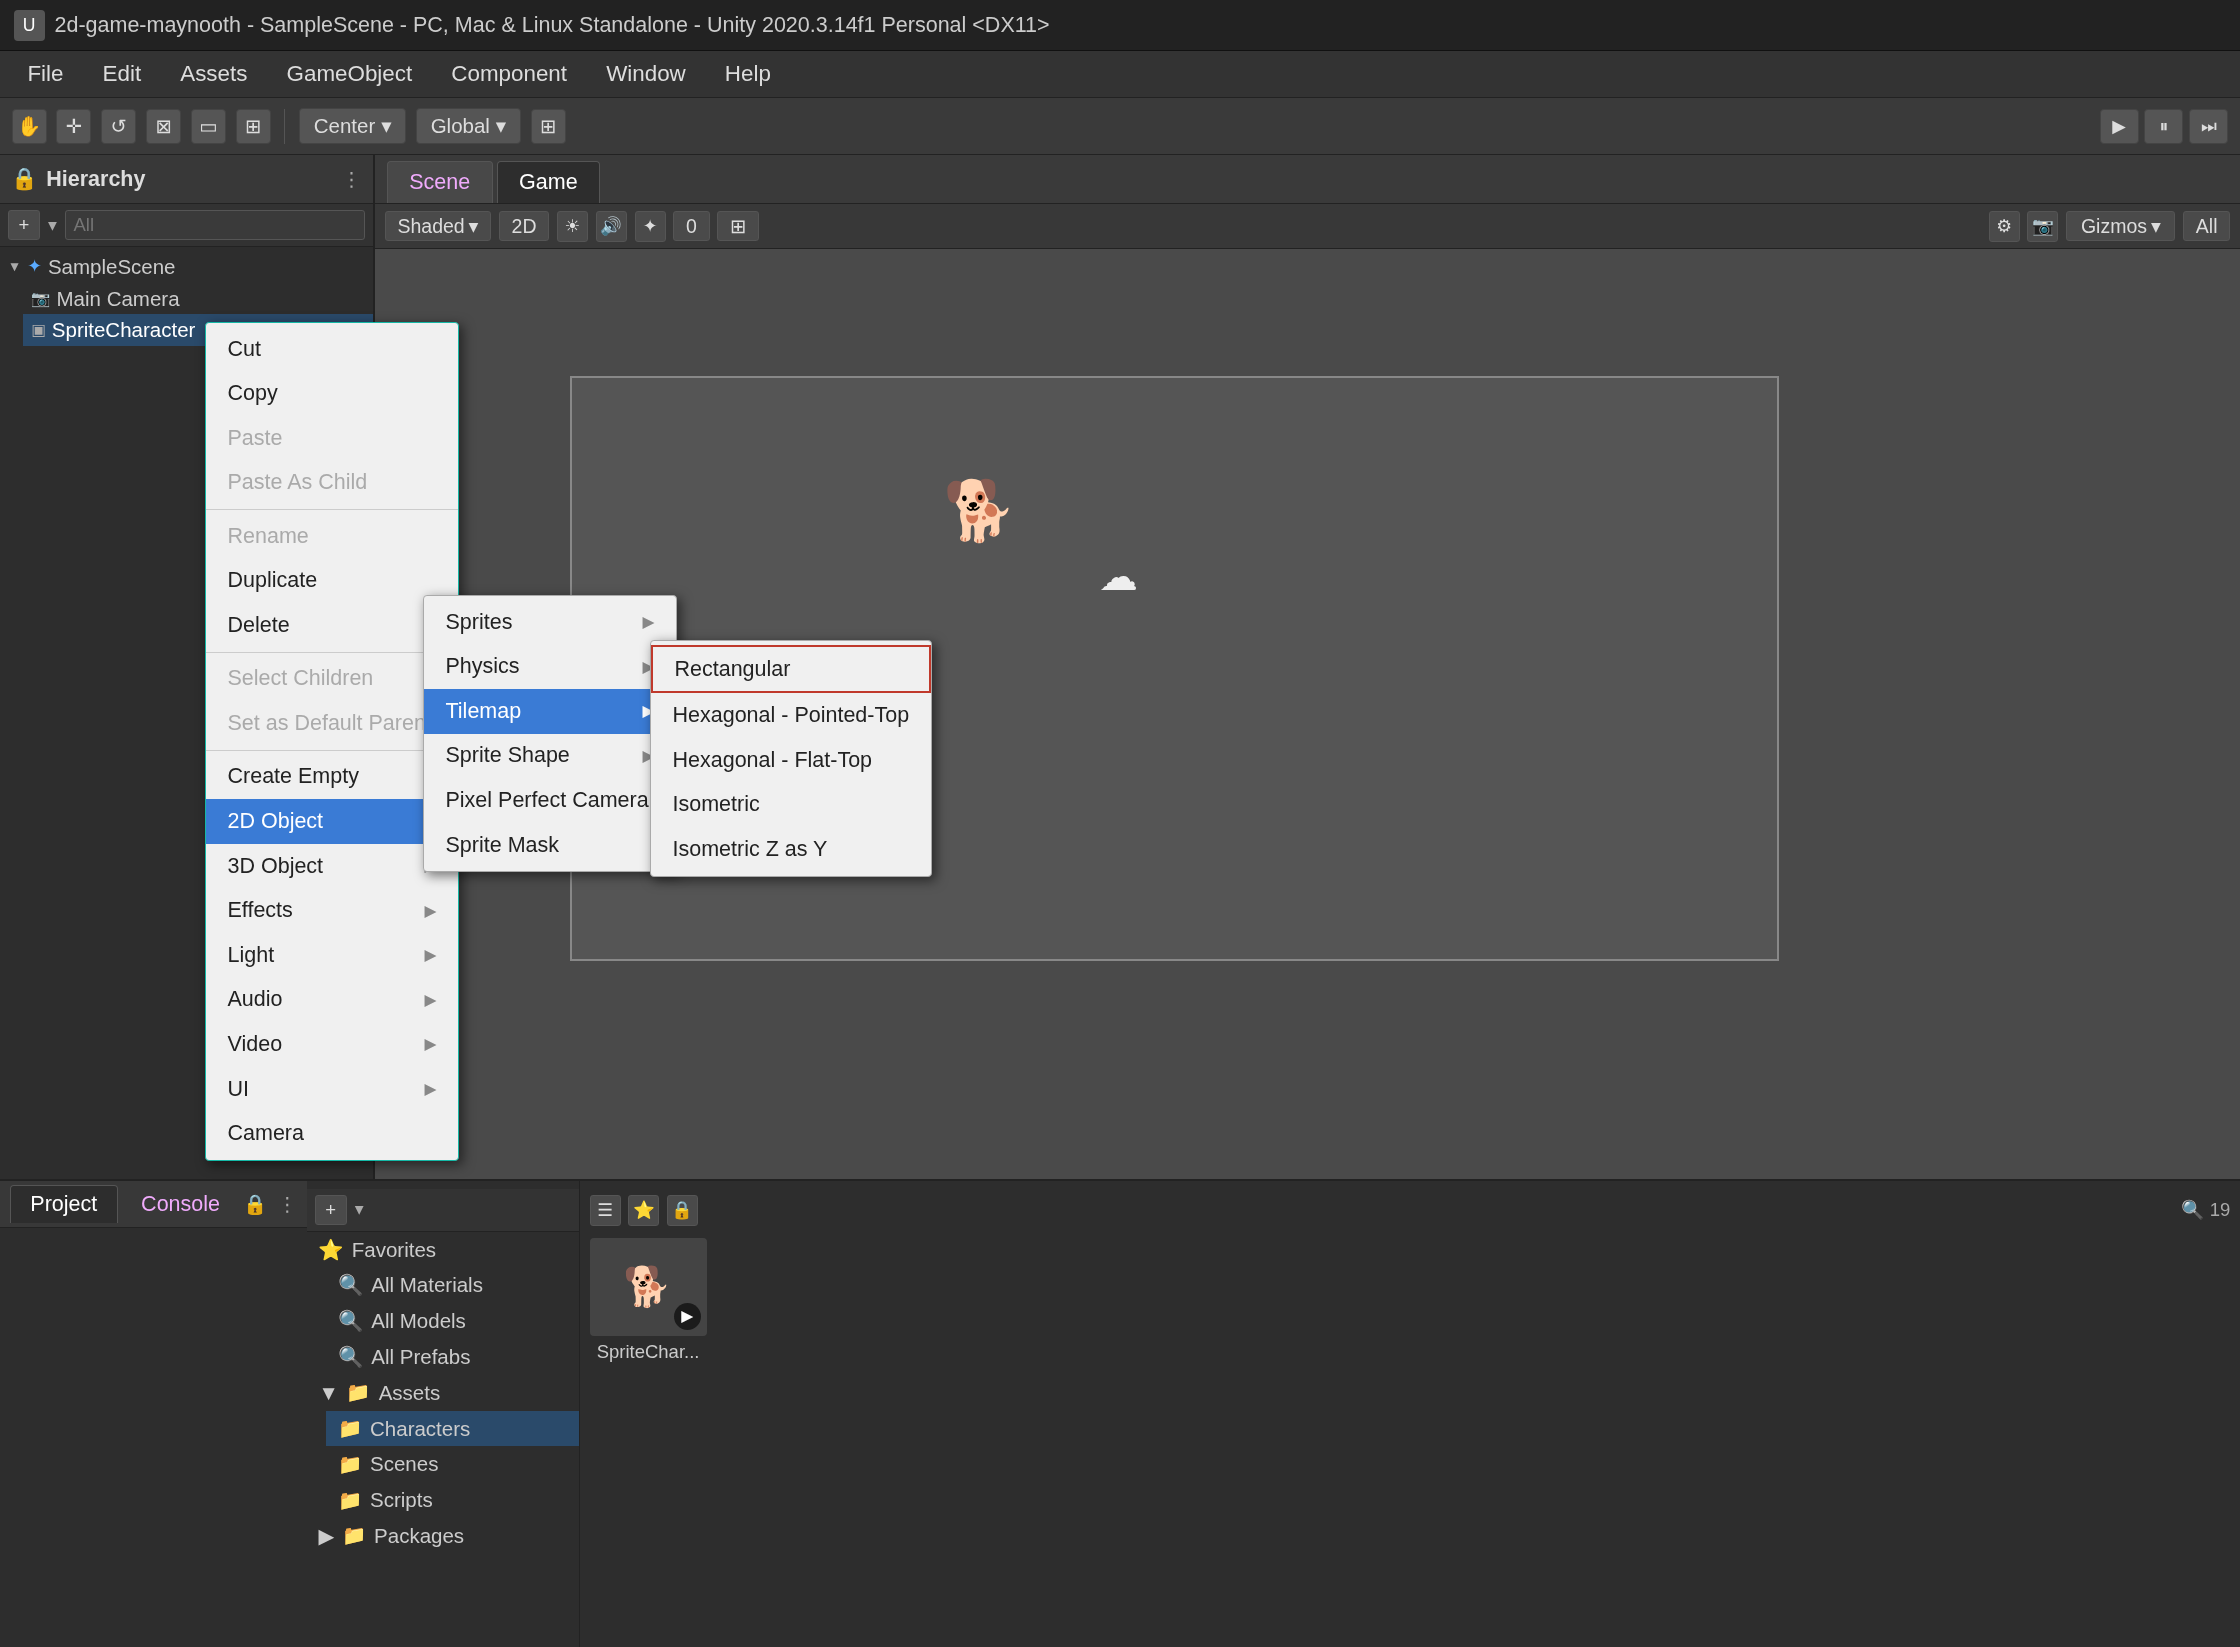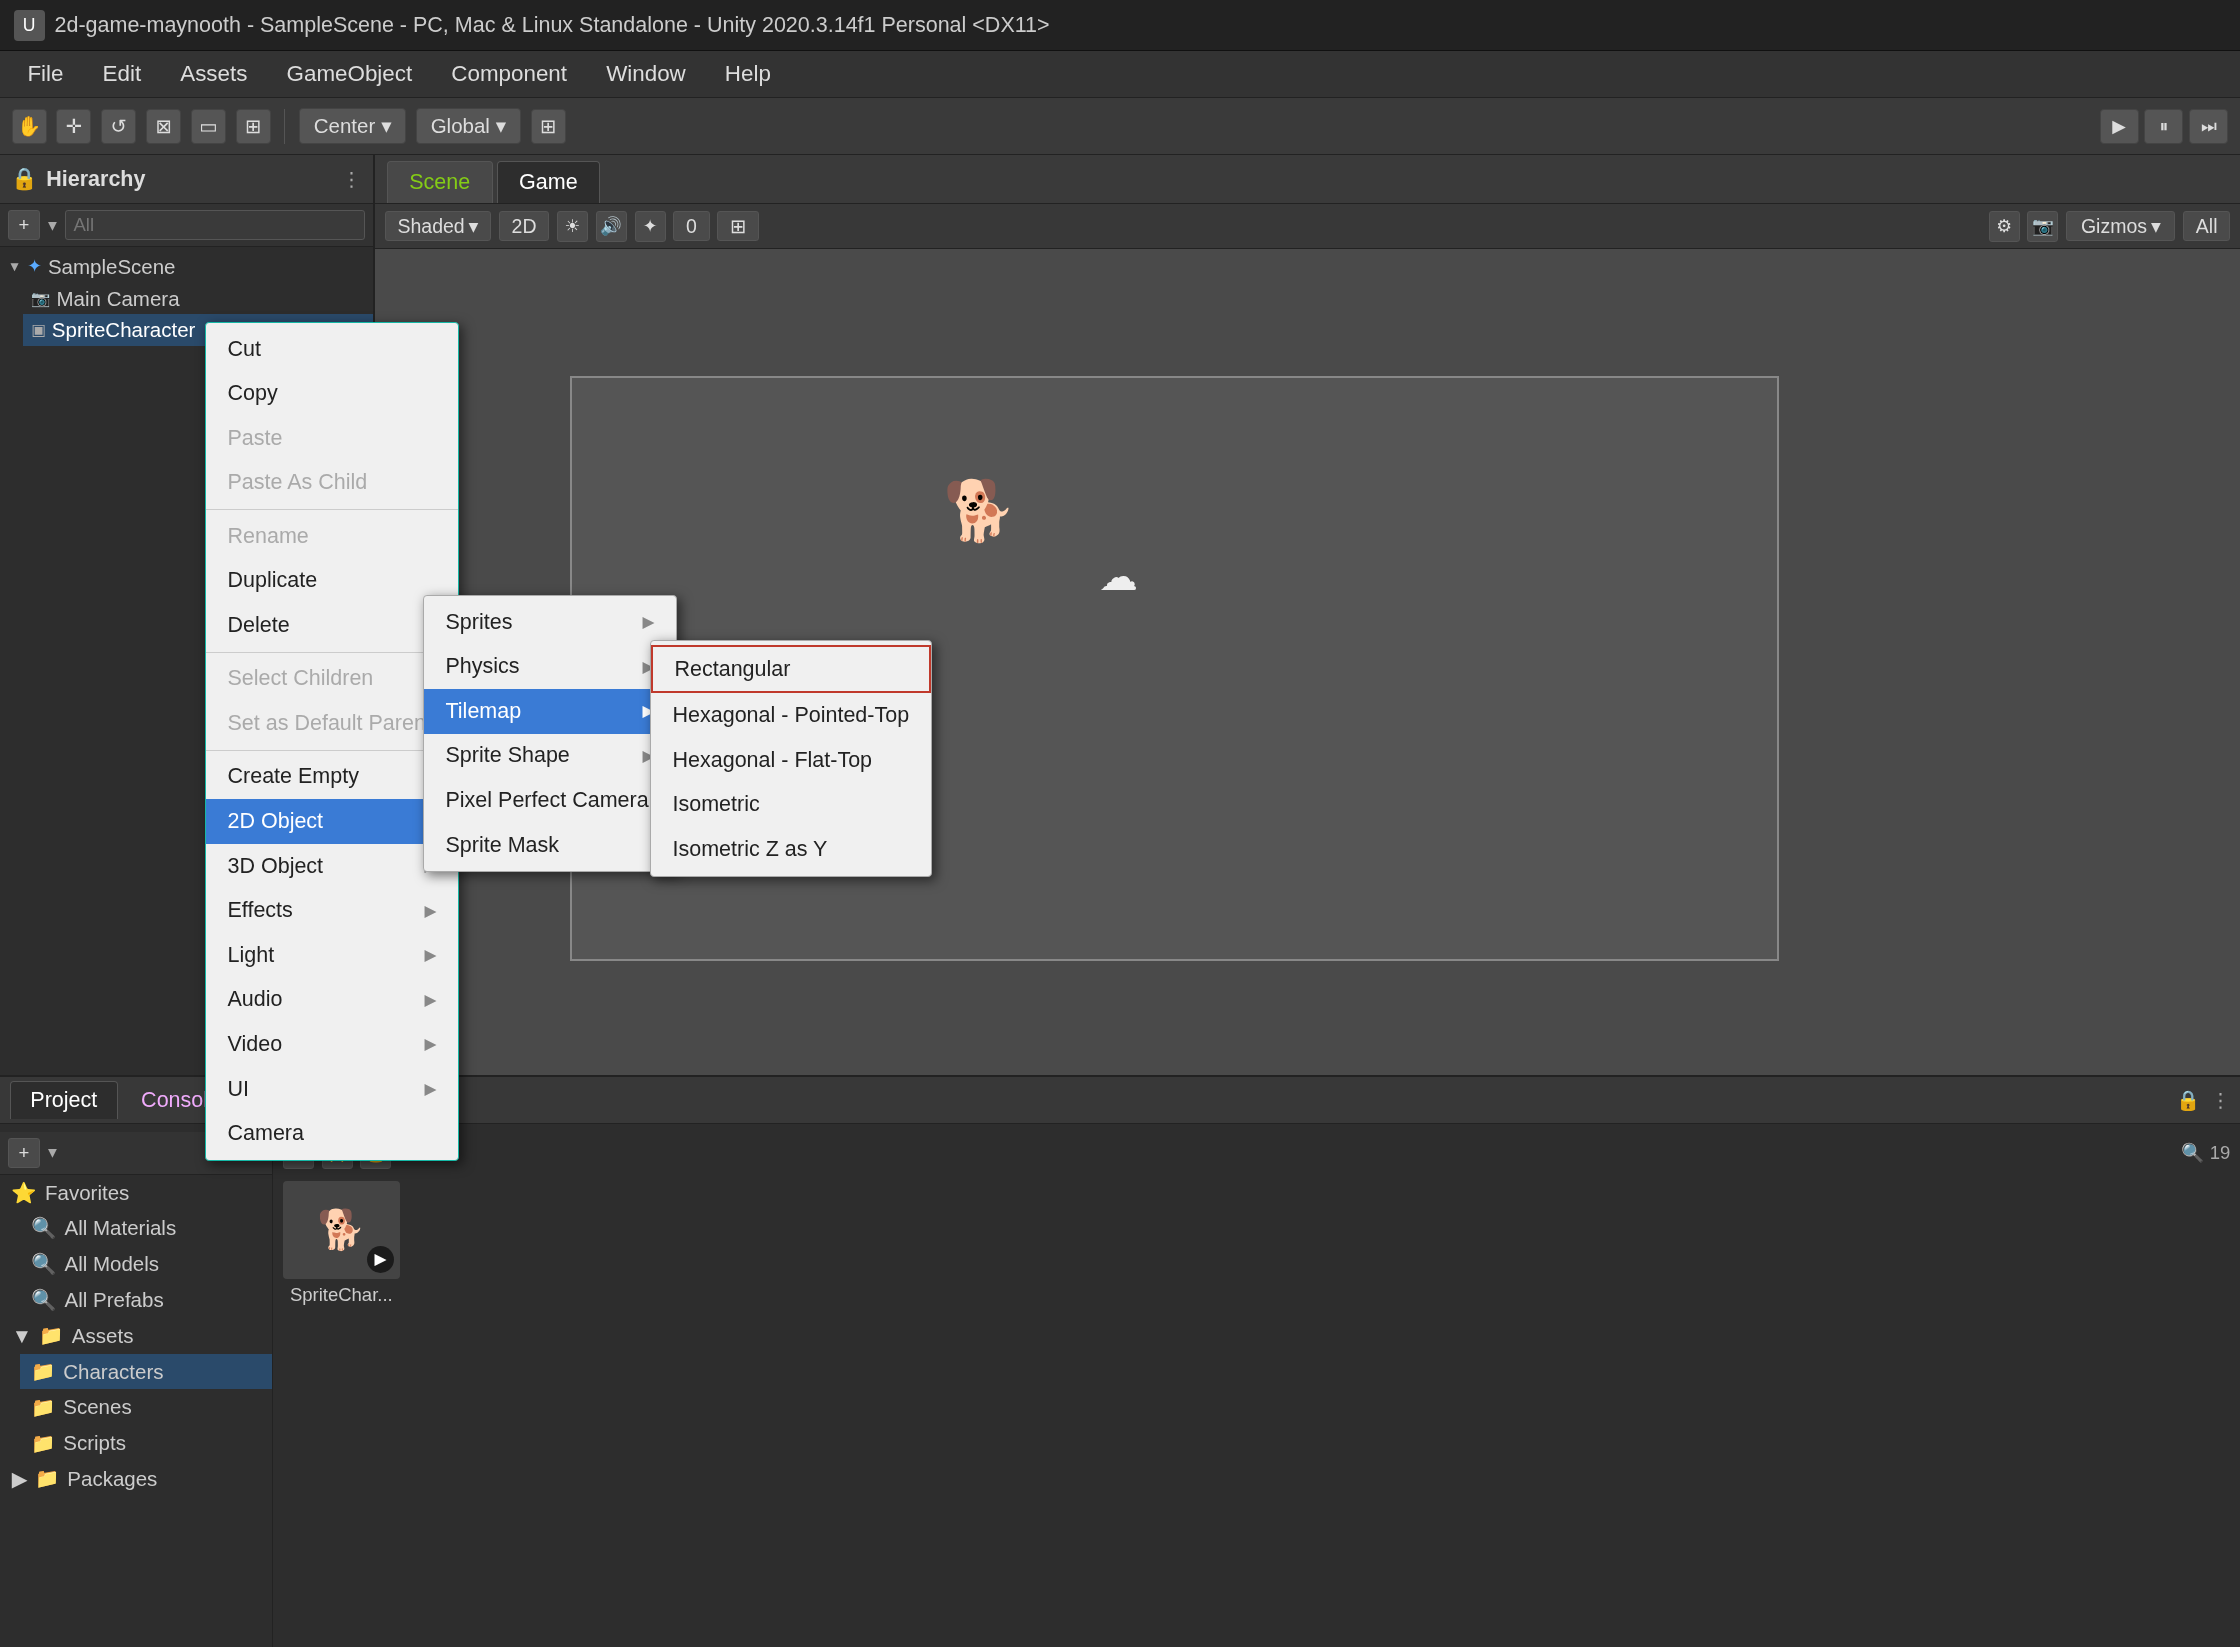--- a/index.html
+++ b/index.html
@@ -179,21 +179,21 @@
       background: #3a3a3a;
       height: 49px;
       display: flex;
       align-items: flex-end;
       padding: 0 11.7px;
       border-bottom: 1px solid #222;
     }
     .scene-tab {
       padding: 7.8px 21.5px;
       font-size: 21.5px;
-      color: #84cc16;
+      color: #f0abfc;
       cursor: pointer;
       border-radius: 3.9px 3.9px 0 0;
       background: #484848;
       border: 1px solid #555;
       border-bottom: none;
       margin-right: 3.9px;
     }
     .scene-tab.active { background: #2d2d2d; color: #fff; }
 
     .scene-toolbar {
@@ -290,25 +290,25 @@
       align-items: center;
       justify-content: space-between;
     }
     .tilemap-item.highlighted {
       border: 2px solid #c0392b;
       color: #222;
     }
 
     
     #bottom-panel {
-      height: 572px;
+      height: 468px;
       background: #2d2d2d;
       border-top: 2px solid #222;
       display: flex;
-      flex-direction: column;
+      flex-direction: row;
     }
     .bottom-tabs {
       background: #383838;
       height: 47px;
       display: flex;
       align-items: center;
       padding: 0 9.8px;
       gap: 3.9px;
       border-bottom: 1px solid #222;
     }

